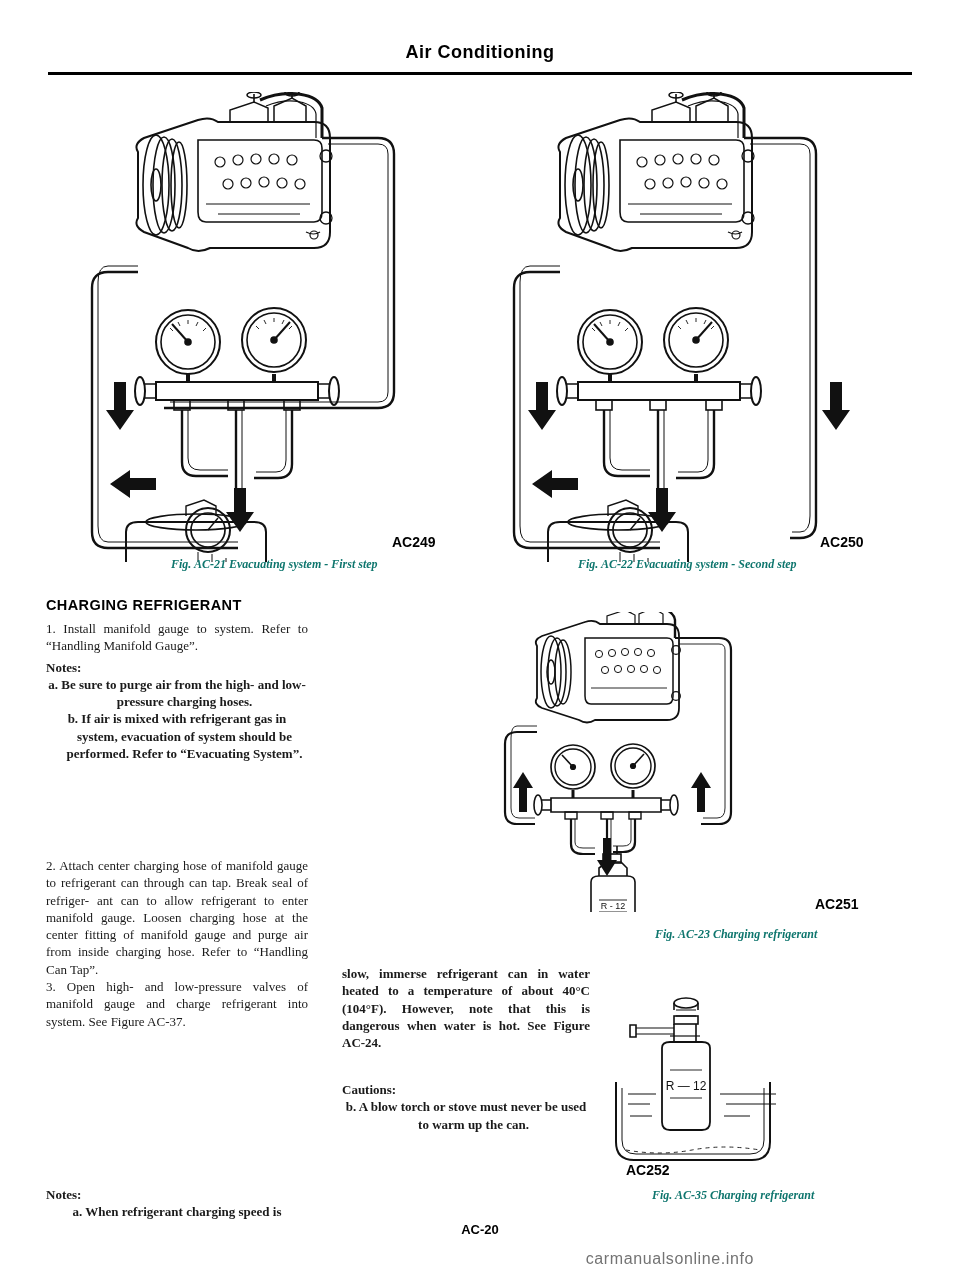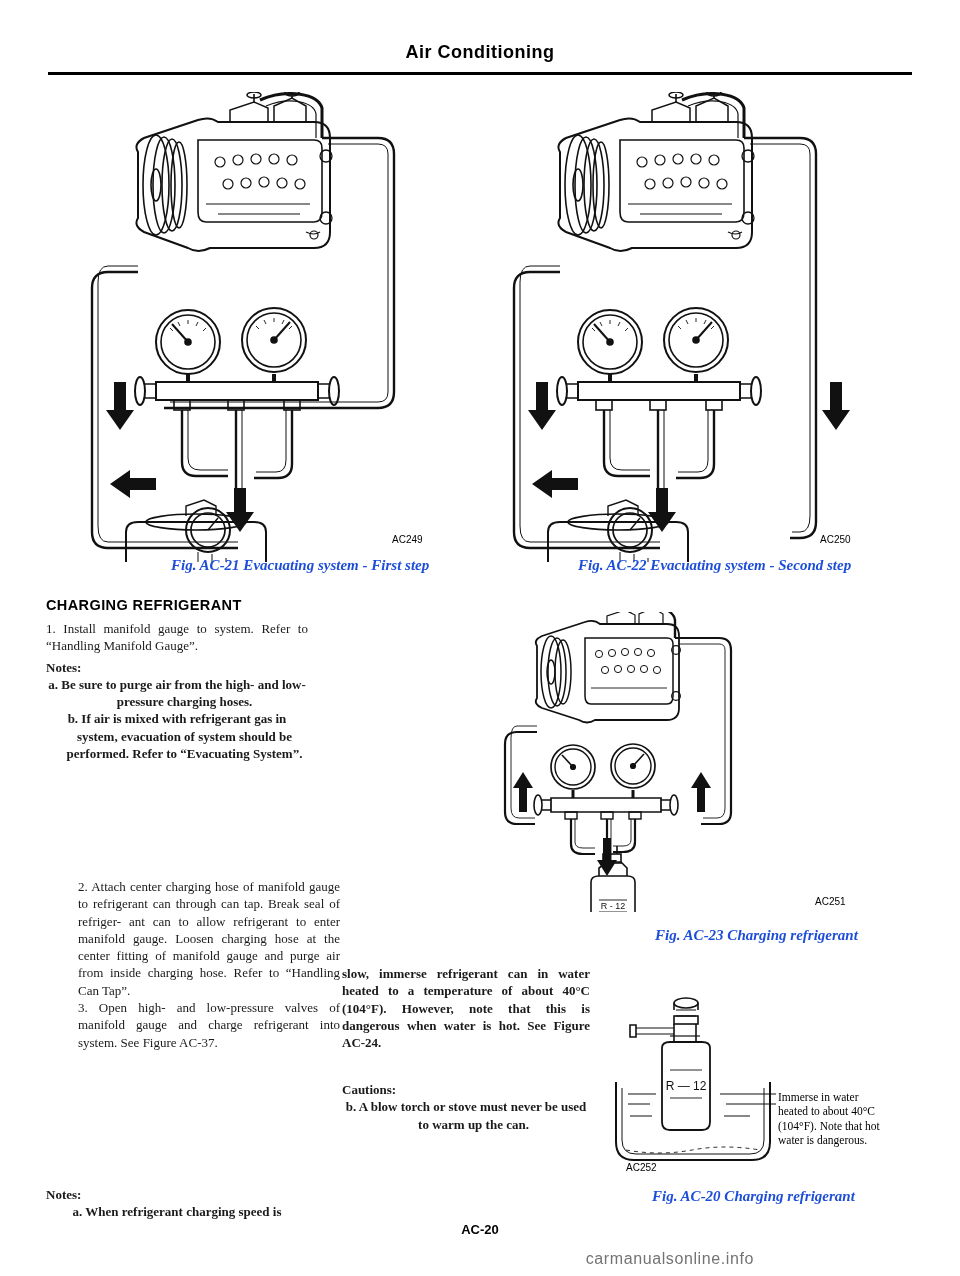--- a/index.html
+++ b/index.html
@@ -45,31 +45,31 @@
     position: absolute;
     left: 78px; top: 92px; width: 380px; height: 470px;
   }
   .fig-top-right {
     position: absolute;
     left: 500px; top: 92px; width: 380px; height: 470px;
   }
   .fig-code {
     position: absolute;
     font-family: "Liberation Sans", sans-serif;
-    font-weight: normal;
-    font-size: 10px;
+    font-weight: bold;
+    font-size: 14px;
     color: #000;
   }
   .fig-caption {
     position: absolute;
     font-family: "Liberation Serif", serif;
     font-style: italic;
     font-weight: bold;
-    font-size: 15px;
-    color: #1d4ed8;
+    font-size: 12px;
+    color: #0f766e;
     white-space: nowrap;
   }
 
   
   .section-heading {
     position: absolute;
     left: 46px; top: 597px;
     font-family: "Liberation Sans", sans-serif;
     font-weight: bold;
     font-size: 14.5px;
@@ -90,21 +90,21 @@
   .bold { font-weight: bold; }
   .just { text-align: justify; }
   .hang {
     padding-left: 15px;
     text-indent: -15px;
     text-align: center;
   }
 
   
   #col1-a { left: 46px; top: 620px; width: 262px; }
-  #col1-b { left: 46px; top: 878px; width: 262px; margin-left: 32px; }
+  #col1-b { left: 46px; top: 857px; width: 262px; }
   #col1-c { left: 46px; top: 1186px; width: 262px; }
 
   
   #col2-a { left: 342px; top: 965px; width: 248px; }
   #col2-b { left: 342px; top: 1081px; width: 248px; }
 
   
   .fig-mid-right {
     position: absolute;
     left: 495px; top: 612px; width: 400px; height: 340px;
@@ -510,21 +510,20 @@
         <path d="M28 104 L56 104 M28 114 L50 114 M120 104 L152 104 M126 114 L152 114" stroke-width="1"></path>
         <path d="M30 126 L52 126 M124 126 L150 126" stroke-width="1"></path>
       </g>
       <text x="86" y="100" font-family="Liberation Sans, sans-serif" font-size="12" text-anchor="middle" fill="#111">R — 12</text>
 
       <g fill="none" stroke="#111" stroke-width="1">
         <path d="M152 104 L176 104"></path>
         <path d="M152 114 L176 114"></path>
       </g>
     </svg>
-    <div class="note-text" style="left: 178px; top: 100px; width: 108px;">Immerse in water heated to about 40°C (104°F). Note that hot water is dangerous.</div>
     <div class="fig-code" style="left: 26px; top: 172px;">AC252</div>
-    <div class="fig-caption" style="left: 52px; top: 198px;">Fig. AC-20  Charging refrigerant</div>
+    <div class="fig-caption" style="left: 52px; top: 198px;">Fig. AC-35  Charging refrigerant</div>
   </div>
 
   <div class="page-number">AC-20</div>
   <div class="watermark">carmanualsonline.info</div>
 
 </div>
 
 </body></html>

